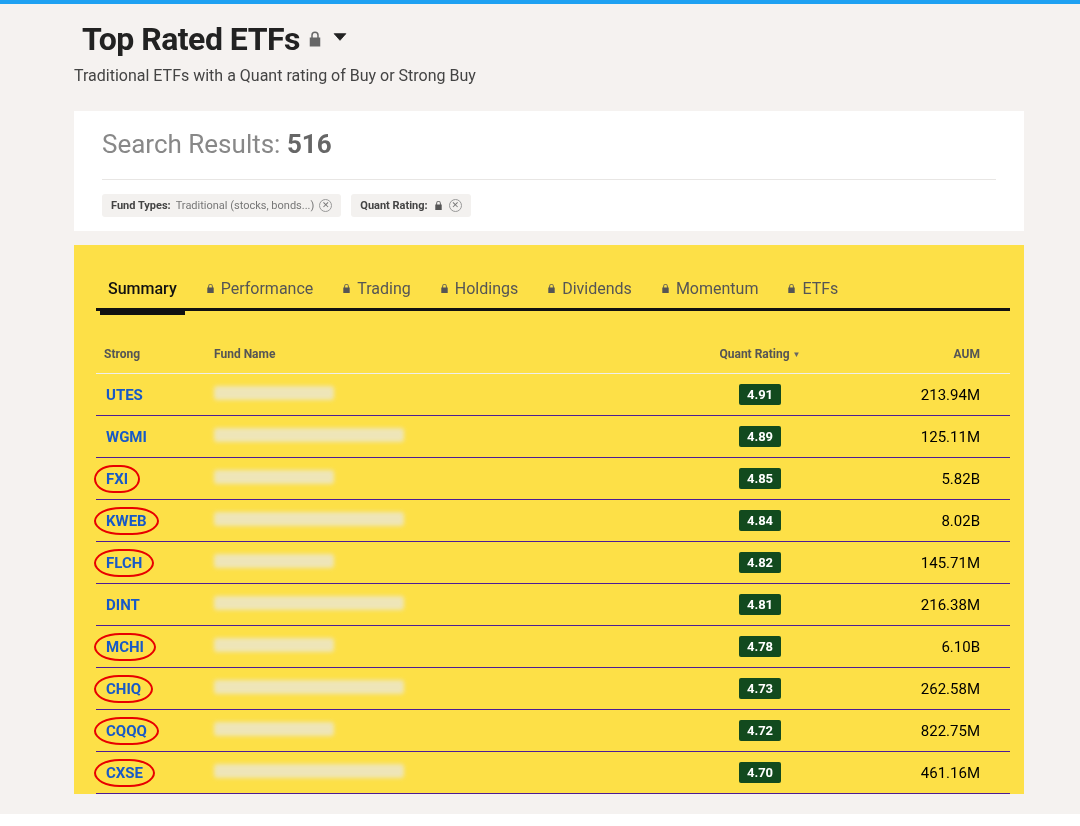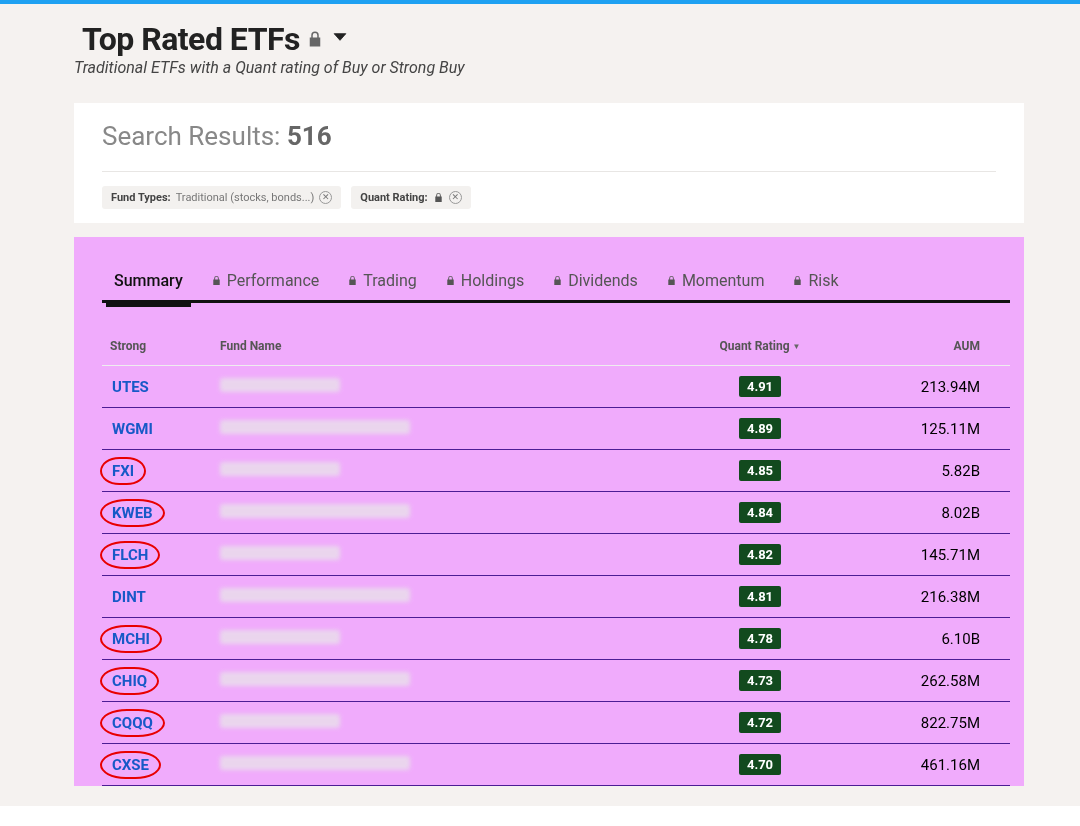--- a/index.html
+++ b/index.html
@@ -36,21 +36,21 @@
     display: inline-flex;
     align-items: center;
     justify-content: center;
   }
   .lock-icon svg { width: 18px; height: 18px; fill: #666; }
   .lock-icon-sm svg { width: 11px; height: 11px; fill: #555; }
   .chevron svg { width: 20px; height: 20px; fill: #222; stroke: #222; stroke-width: 1; }
   .subtitle {
     font-size: 16px;
     color: #444;
-    font-style: italic;
+    margin-top: 8px;
   }
   .card {
     background: #fff;
     margin: 14px 56px 0 74px;
     padding: 18px 28px 14px 28px;
   }
   .search-results {
     font-size: 26px;
     color: #888;
     font-weight: 400;
@@ -88,23 +88,23 @@
     height: 13px;
     display: inline-flex;
     align-items: center;
     justify-content: center;
     font-size: 9px;
     color: #777;
     line-height: 1;
     cursor: pointer;
   }
   .main-card {
-    background: #f0abfc;
+    background: #fde047;
     margin: 14px 56px 0 74px;
-    padding: 28px 14px 0 28px;
+    padding: 28px 14px 0 22px;
   }
   .tabs {
     display: flex;
     align-items: center;
     gap: 20px;
     border-bottom: 3px solid #111;
     padding: 0 8px;
     position: relative;
   }
   .tab {
@@ -291,21 +291,21 @@
             </svg>
           </span>
         <span>Momentum</span>
       </div>
       <div class="tab">
         <span class="lock-icon-sm">
             <svg viewBox="0 0 24 24">
               <path d="M17 10V7a5 5 0 0 0-10 0v3H5v12h14V10h-2zm-8-3a3 3 0 0 1 6 0v3H9V7z"></path>
             </svg>
           </span>
-        <span>Risk</span>
+        <span>ETFs</span>
       </div>
     </div>
 
     <table class="table">
       <thead>
         <tr>
           <th class="sym-cell">Strong</th>
           <th class="col-fund">Fund Name</th>
           <th class="qr-col ctr">
             <span>Quant Rating</span><span class="sort-caret">▼</span>

